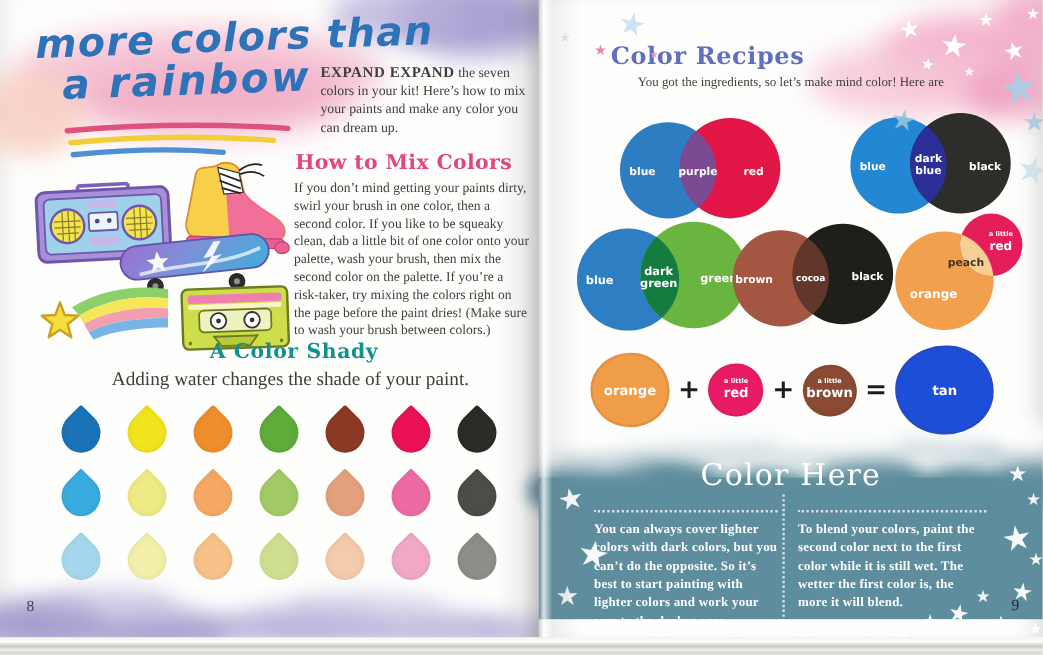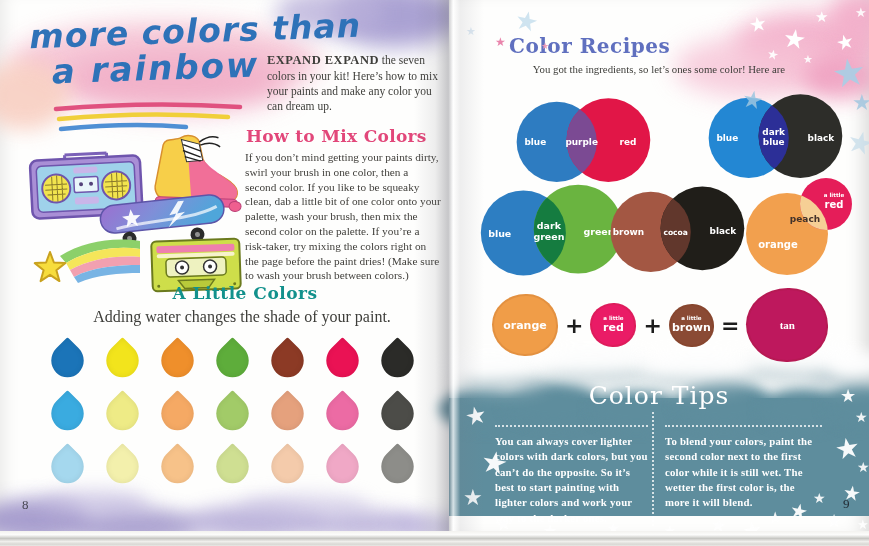--- a/index.html
+++ b/index.html
@@ -172,21 +172,21 @@
       <circle cx="32" cy="31" r="2" fill="#333"></circle>
         <circle cx="60" cy="31" r="2" fill="#333"></circle>
       <path d="M28 44 L64 44 L58 52 L34 52 Z" fill="#b8ca3a" stroke="#6b7a1e" stroke-width="1.5"></path>
       <circle cx="8" cy="49" r="1.5" fill="#6b7a1e"></circle>
         <circle cx="84" cy="49" r="1.5" fill="#6b7a1e"></circle>
     </svg>
 
     <div class="h-pink">How to Mix Colors</div>
     <div class="howto-body">If you don’t mind getting your paints dirty, swirl your brush in one color, then a second color. If you like to be squeaky clean, dab a little bit of one color onto your palette, wash your brush, then mix the second color on the palette. If you’re a risk-taker, try mixing the colors right on the page before the paint dries! (Make sure to wash your brush between colors.)</div>
 
-    <div class="h-teal">A Little Colors</div>
+    <div class="h-teal">A Color Shady</div>
     <div class="shady-sub">
       <div>Adding water changes the shade of your paint.</div>
     </div>
 
     <div class="drops">
         <div class="drop-row">
           <div class="drop-cell">
             <div class="drop" style="background: rgb(27, 116, 184);"></div>
           </div>
           <div class="drop-cell">
@@ -281,21 +281,21 @@
         <div class="blob" style="left: 360px; top: 366px; width: 80px; height: 24px; background: rgb(169, 190, 198); opacity: 0.6; filter: blur(8px);"></div>
         <div class="blob" style="left: -10px; top: 352px; width: 100px; height: 26px; background: rgb(255, 255, 255); opacity: 0.9; filter: blur(7px);"></div>
         <div class="blob" style="left: 80px; top: 346px; width: 120px; height: 26px; background: rgb(255, 255, 255); opacity: 0.85; filter: blur(7px);"></div>
         <div class="blob" style="left: 190px; top: 350px; width: 120px; height: 26px; background: rgb(255, 255, 255); opacity: 0.85; filter: blur(7px);"></div>
         <div class="blob" style="left: 300px; top: 344px; width: 110px; height: 26px; background: rgb(255, 255, 255); opacity: 0.85; filter: blur(7px);"></div>
         <div class="blob" style="left: 380px; top: 352px; width: 60px; height: 24px; background: rgb(255, 255, 255); opacity: 0.9; filter: blur(7px);"></div>
       </div>
 
     <div class="h-recipes">Color Recipes</div>
     <div class="recipes-sub">
-      <div>You got the ingredients, so let’s ones some color! Here are</div>
+      <div>You got the ingredients, so let’s make mind color! Here are</div>
     </div>
 
     <svg class="venn" style="left:51px;top:92px;width:158px;height:98px" viewBox="0 0 170 110">
       <defs>
           <clipPath id="vclip1">
             <circle cx="60" cy="56" r="45"></circle>
           </clipPath>
         </defs>
       <circle cx="60" cy="56" r="45" fill="#2e7cc1"></circle>
       <circle cx="118" cy="54" r="47" fill="#e11647"></circle>
@@ -372,26 +372,26 @@
       <div class="eq-circle" style="width: 46px; height: 44px; background: rgb(234, 27, 102);">
         <span class="eq-little">a little</span>
         <span class="eq-label">red</span>
       </div>
       <span class="eq-op">+</span>
       <div class="eq-circle" style="width: 45px; height: 43px; background: rgb(138, 74, 52);">
         <span class="eq-little">a little</span>
         <span class="eq-label">brown</span>
       </div>
       <span class="eq-op">=</span>
-      <div class="eq-circle" style="width: 82px; height: 74px; background: #be185d; font-family: Liberation Serif, serif;">
+      <div class="eq-circle" style="width: 82px; height: 74px; background: #1d4ed8;">
         <span class="eq-label">tan</span>
       </div>
     </div>
 
-    <div class="h-tips">Color Tips</div>
+    <div class="h-tips">Color Here</div>
     <div class="tips-divider"></div>
     <div class="tips-col left">
       <hr class="tip-sep">
       <div>You can always cover lighter colors with dark colors, but you can’t do the opposite. So it’s best to start painting with lighter colors and work your way to the darker ones.</div>
     </div>
     <div class="tips-col right">
       <hr class="tip-sep">
       <div>To blend your colors, paint the second color next to the first color while it is still wet. The wetter the first color is, the more it will blend.</div>
     </div>
 

